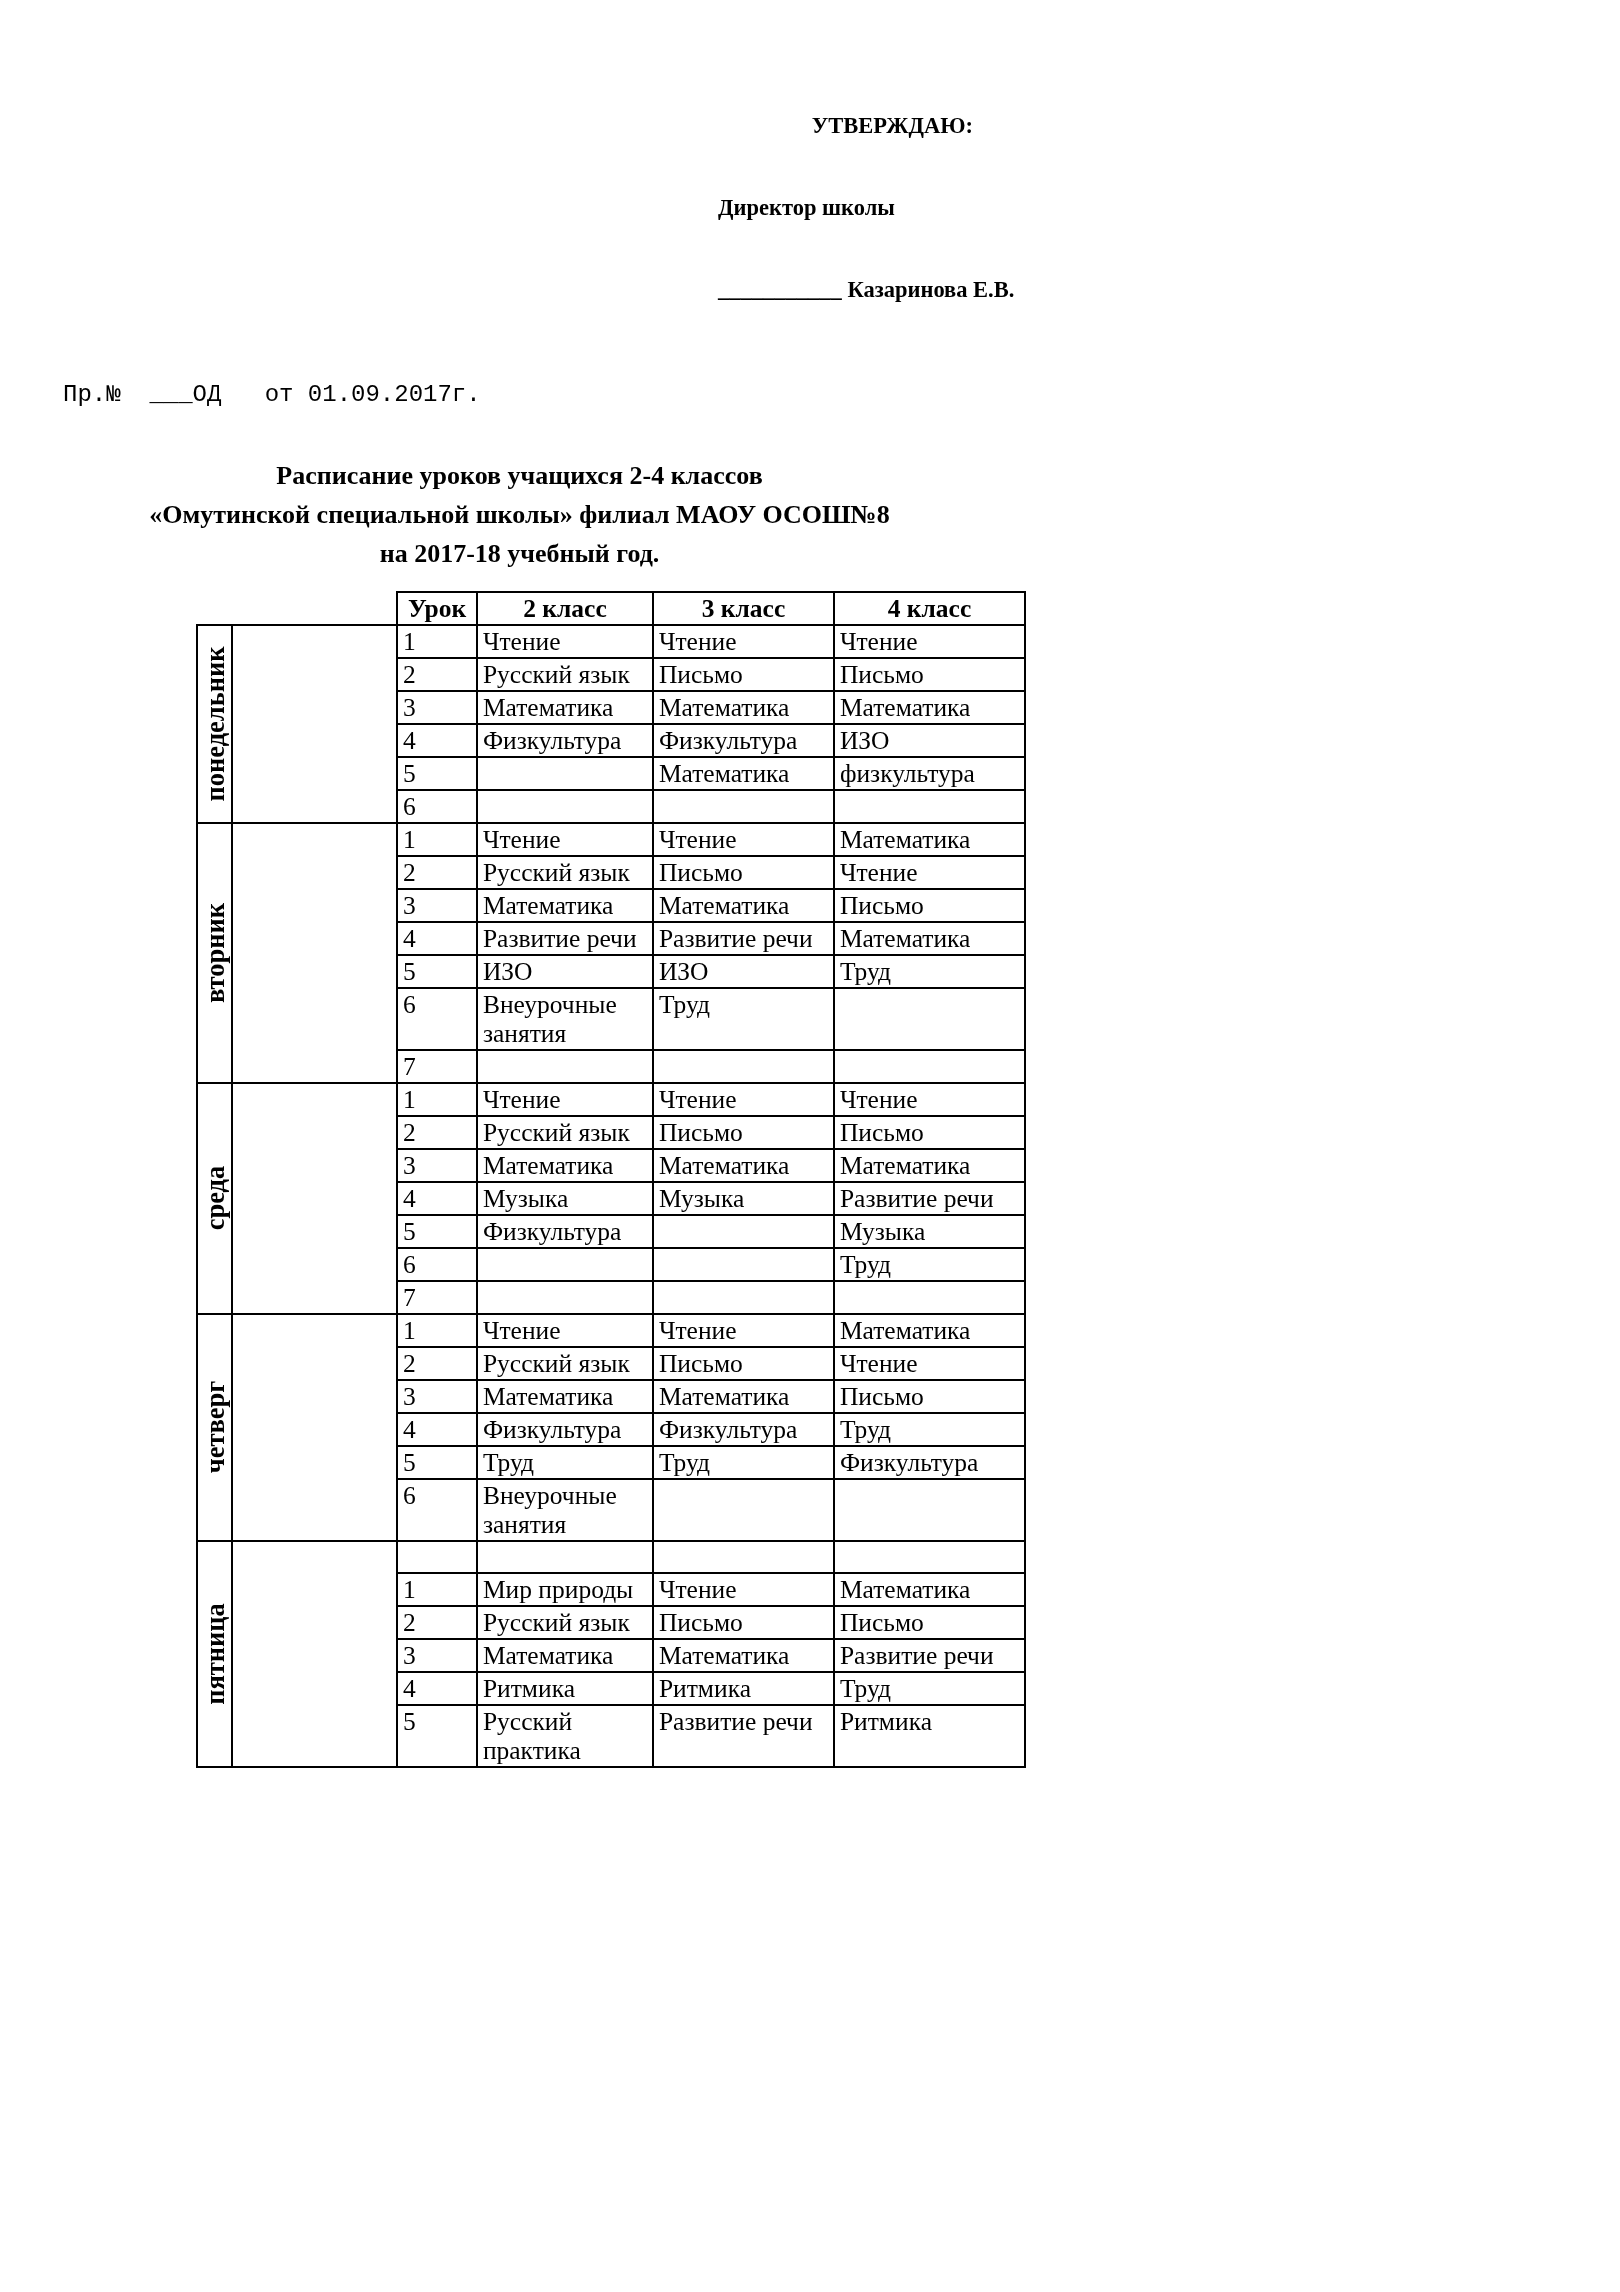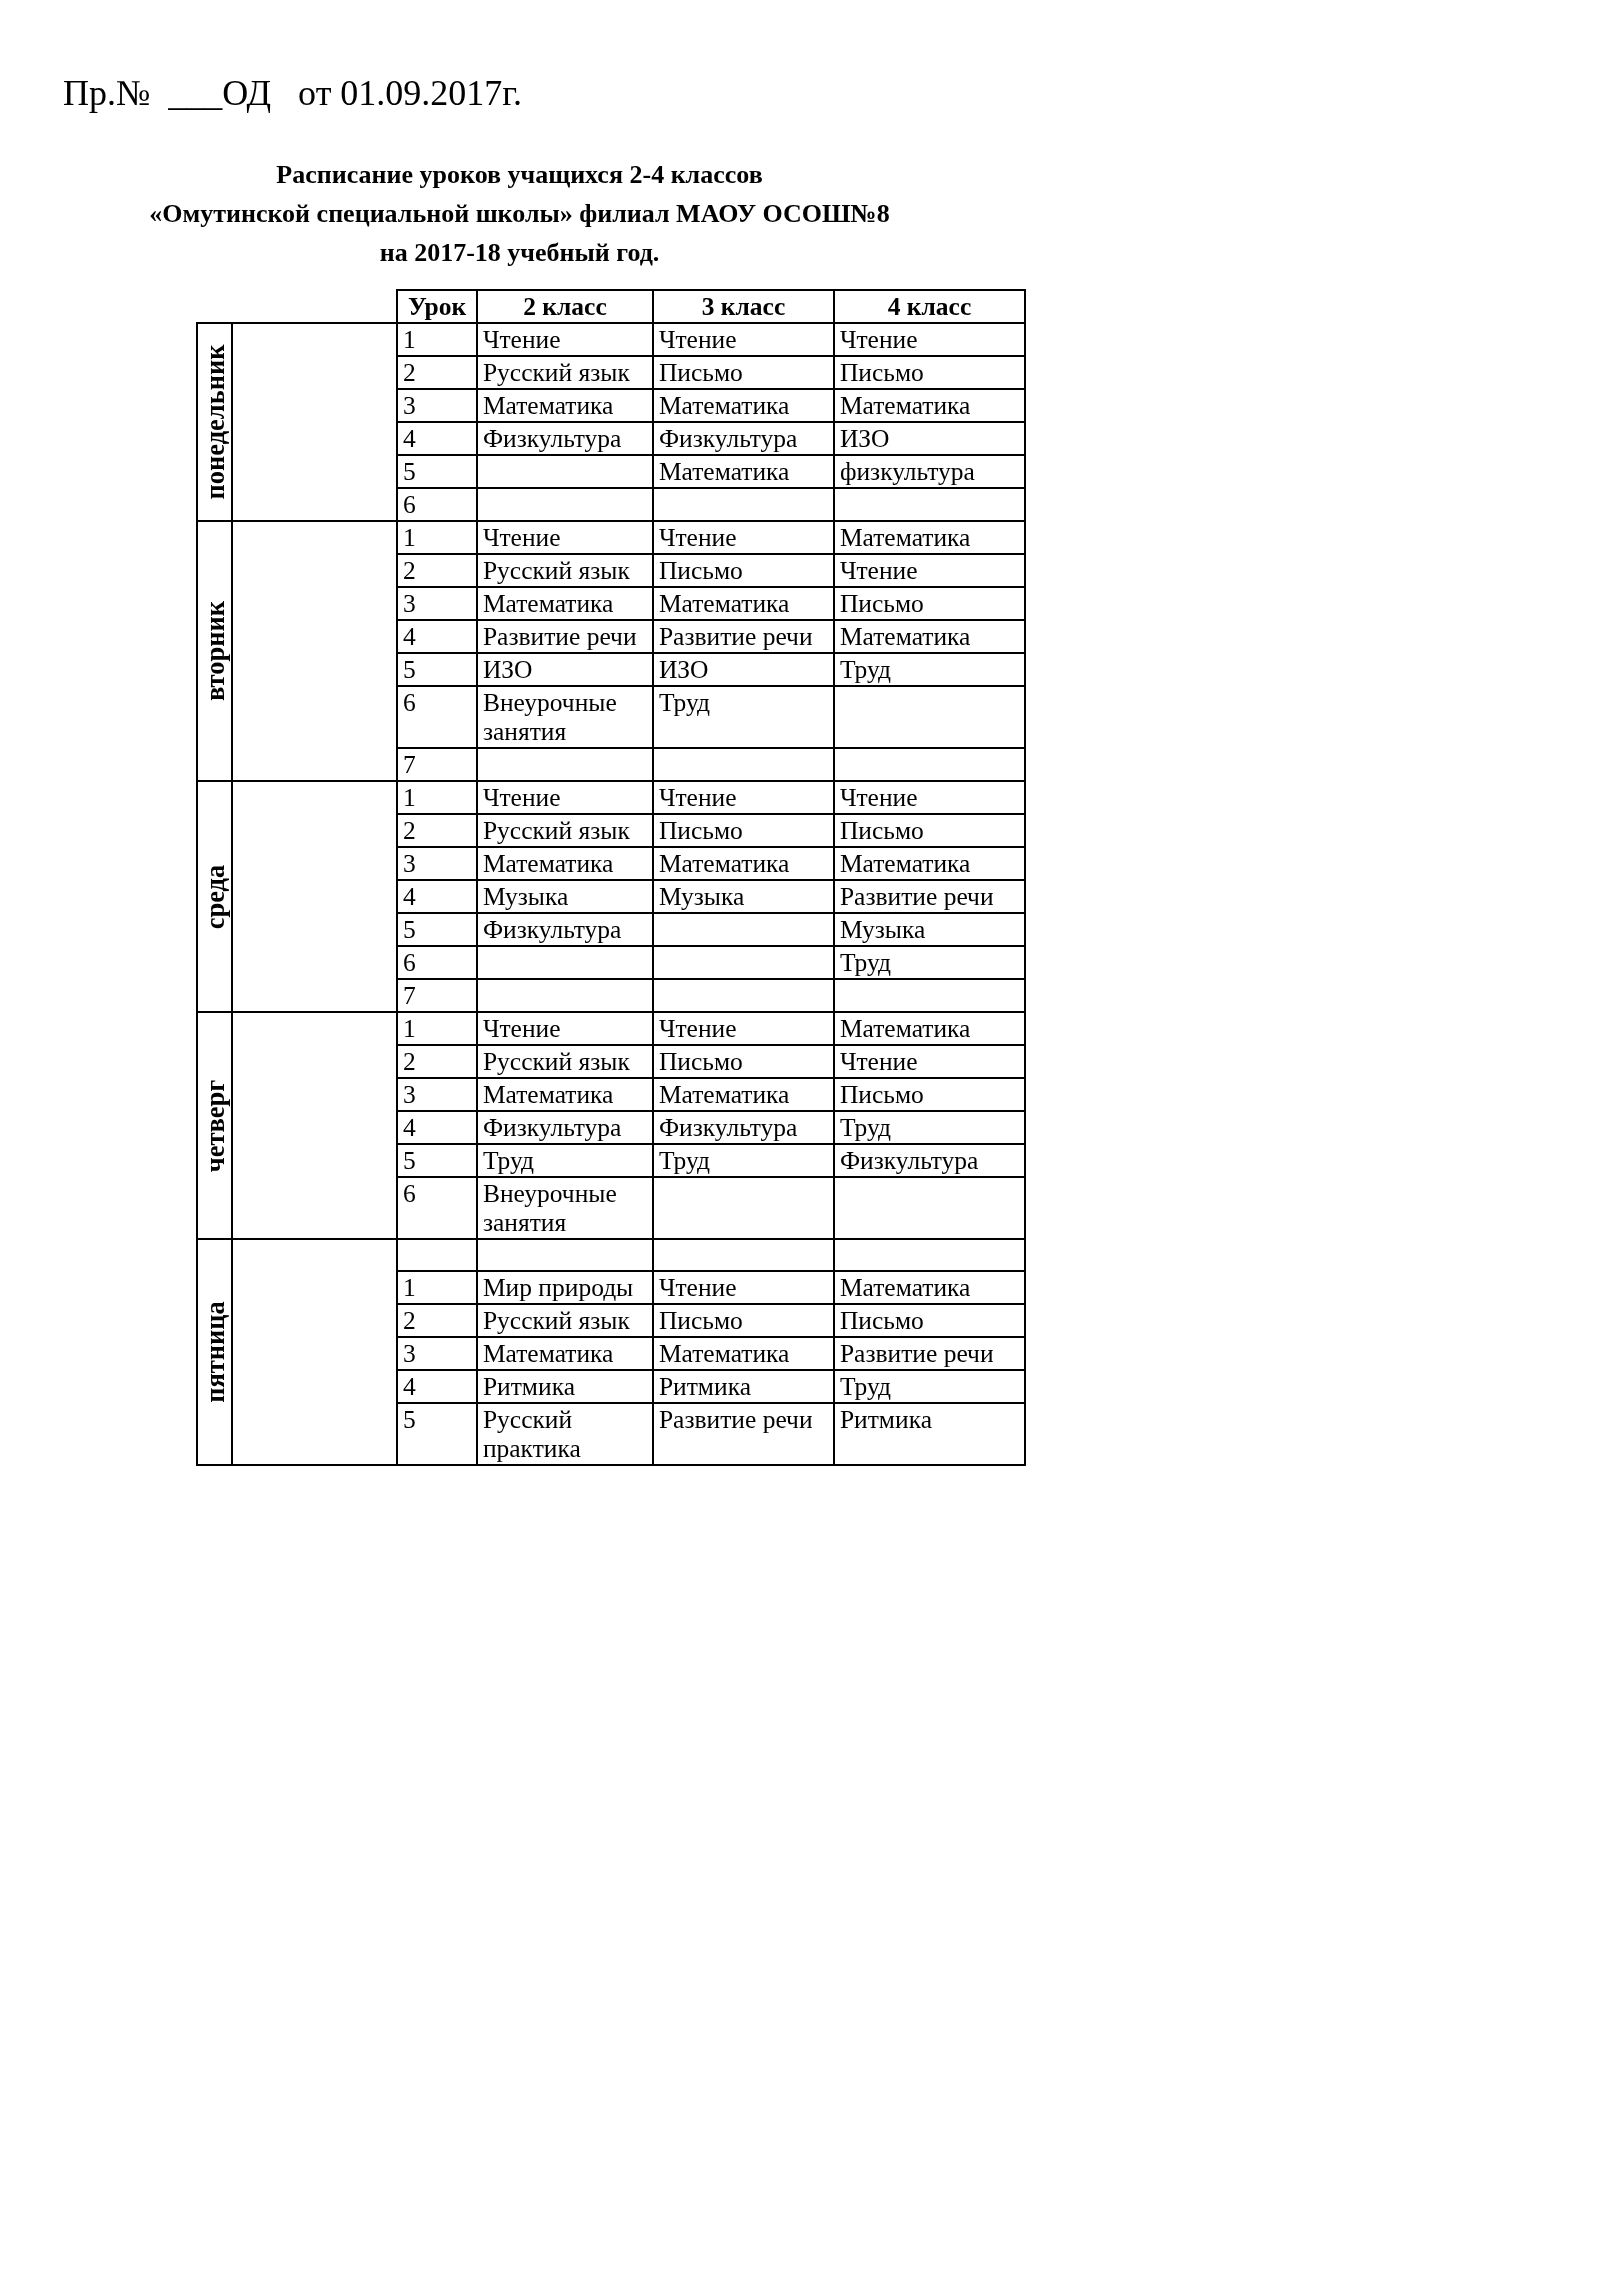--- a/index.html
+++ b/index.html
@@ -20,22 +20,22 @@
     font-weight: bold;
     font-size: 22.5px;
     line-height: 27.4px;
     white-space: pre;
   }
   .approval .approve-line { text-align: right; }
 
   
   .order-line {
     margin: 19.6px 0 0 63px;
-    font-family: Liberation Serif, serif;
-    font-size: 36px;
+    font-family: Liberation Mono, monospace;
+    font-size: 24px;
     line-height: 33px;
     white-space: pre;
   }
 
   
   .title {
     margin-top: 45px;
     width: 1039px;
     text-align: center;
     font-weight: bold;
@@ -82,20 +82,25 @@
   }
   .spacer-cell { padding: 0 !important; }
   .lesson-cell { }
   .subject-cell { }
 </style>
 </head>
 <body>
 
 <div class="page">
 
+  <div class="approval">
+    <div class="approve-line">УТВЕРЖДАЮ:</div>
+    <div class="director-line">Директор школы</div>
+    <div class="signature-line">___________ Казаринова Е.В.</div>
+  </div>
 
   <div class="order-line">Пр.№  ___ОД   от 01.09.2017г.</div>
 
   <div class="title">
     <div>Расписание уроков учащихся 2-4 классов</div>
     <div>«Омутинской специальной школы» филиал  МАОУ ОСОШ№8</div>
     <div>на 2017-18 учебный год.</div>
   </div>
 
   <table class="schedule">

